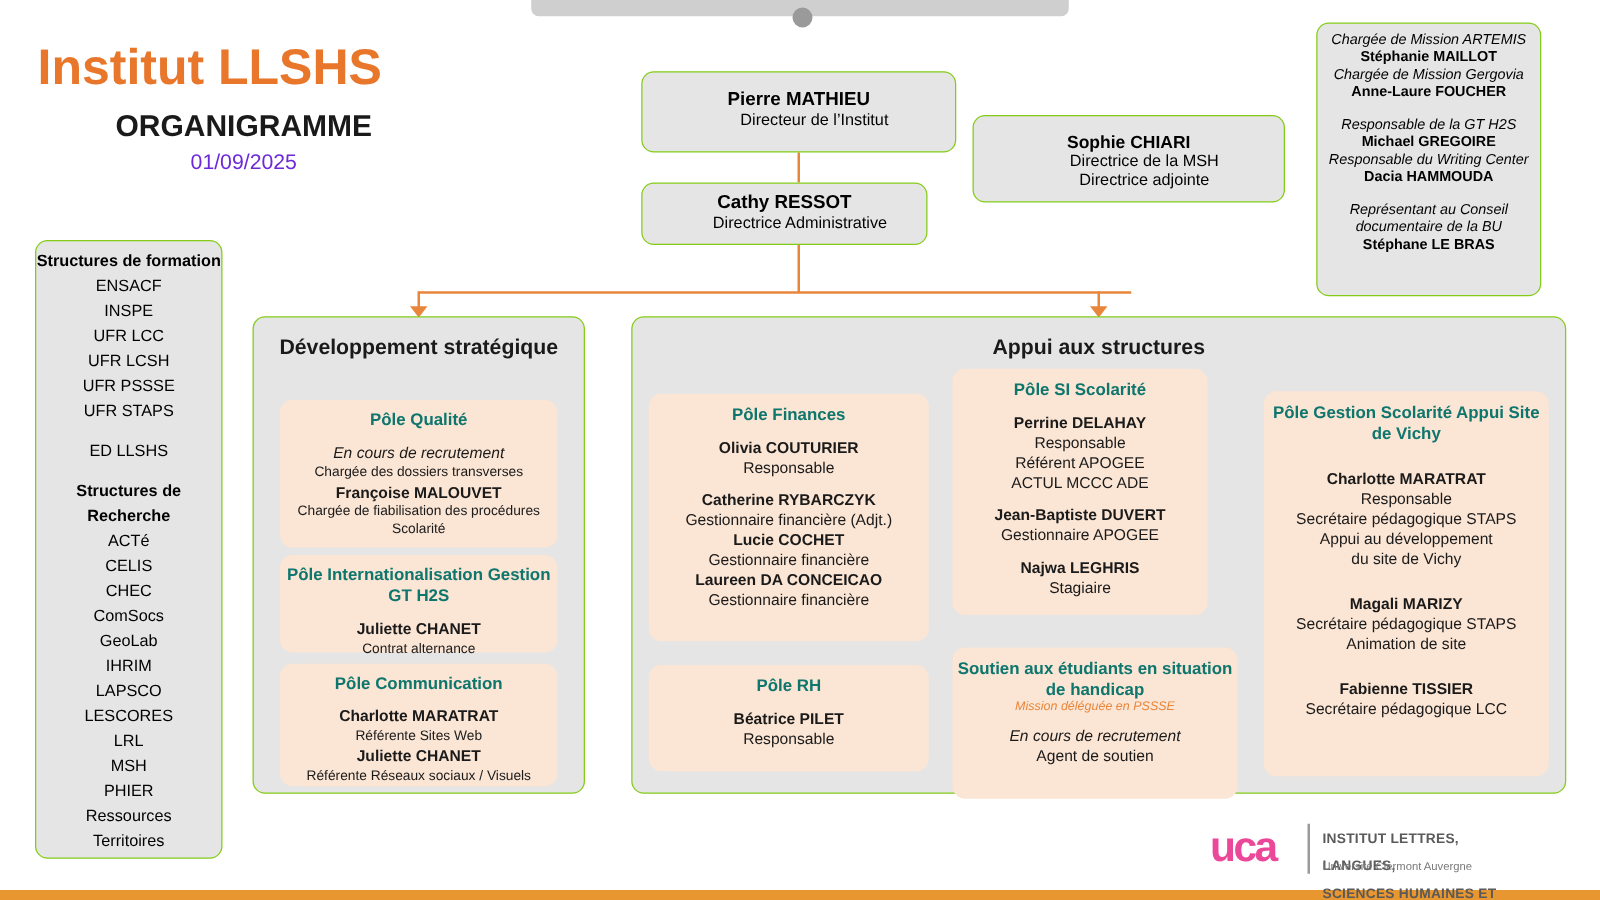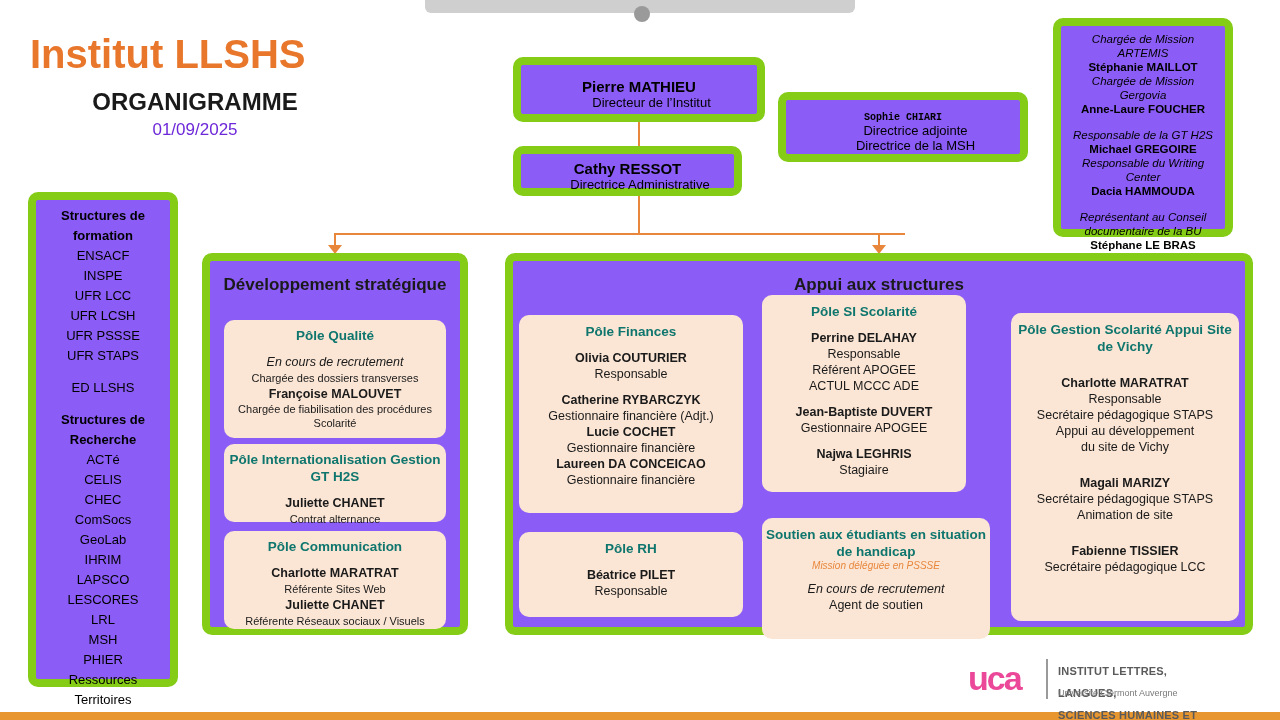--- a/index.html
+++ b/index.html
@@ -25,41 +25,41 @@
     position:absolute; left:30px; top:88px; width:330px; text-align:center;
     font-size:24px; font-weight:bold; color:#1a1a1a;
   }
   .title-date {
     position:absolute; left:30px; top:120px; width:330px; text-align:center;
     font-size:17px; color:#6d28d9;
   }
 
   .box {
     position:absolute;
-    border:8px solid #84cc16;
+    border:1px solid #84cc16;
     border-radius:10px;
-    background:#8b5cf6;
+    background:#e5e5e5;
     text-align:center;
   }
   .soft {
     position:absolute;
     background:#fbe5d4;
     border-radius:10px;
     text-align:center;
   }
   .nm { font-weight:bold; }
   .rl { font-weight:normal;padding-left:25px; }
 
   
   #box-director { left:513px; top:57px; width:252px; height:65px; padding-top:13px; }
   #box-director .nm { font-size:15px; }
   #box-director .rl { font-size:13px; }
 
   #box-adjoint { left:778px; top:92px; width:250px; height:70px; padding-top:12px; }
-  #box-adjoint .nm { font-size:10px;font-family:Liberation Mono, monospace; }
+  #box-adjoint .nm { font-size:14px; }
   #box-adjoint .rl { font-size:13px; }
 
   #box-admin { left:513px; top:146px; width:229px; height:50px; padding-top:6px; }
   #box-admin .nm { font-size:15px; }
   #box-admin .rl { font-size:13px; }
 
   
   #box-missions { left:1053px; top:18px; width:180px; height:219px; padding:6px 6px 0 6px; }
   #box-missions div { font-size:11.5px; line-height:14px; }
   #box-missions .it { font-style:italic; }
@@ -126,22 +126,22 @@
 <div style="position:absolute;left:328px;top:245px;width:0;height:0;border-left:7px solid transparent;border-right:7px solid transparent;border-top:9px solid #e8873c;"></div>
 <div style="position:absolute;left:872px;top:245px;width:0;height:0;border-left:7px solid transparent;border-right:7px solid transparent;border-top:9px solid #e8873c;"></div>
 
 <div class="box" id="box-director">
   <div class="nm">Pierre MATHIEU</div>
   <div class="rl">Directeur de l’Institut</div>
 </div>
 
 <div class="box" id="box-adjoint">
   <div class="nm">Sophie CHIARI</div>
+  <div class="rl">Directrice de la MSH</div>
   <div class="rl">Directrice adjointe</div>
-  <div class="rl">Directrice de la MSH</div>
 </div>
 
 <div class="box" id="box-admin">
   <div class="nm">Cathy RESSOT</div>
   <div class="rl">Directrice Administrative</div>
 </div>
 
 <div class="box" id="box-missions">
   <div class="it">Chargée de Mission ARTEMIS</div>
   <div class="nm">Stéphanie MAILLOT</div>

